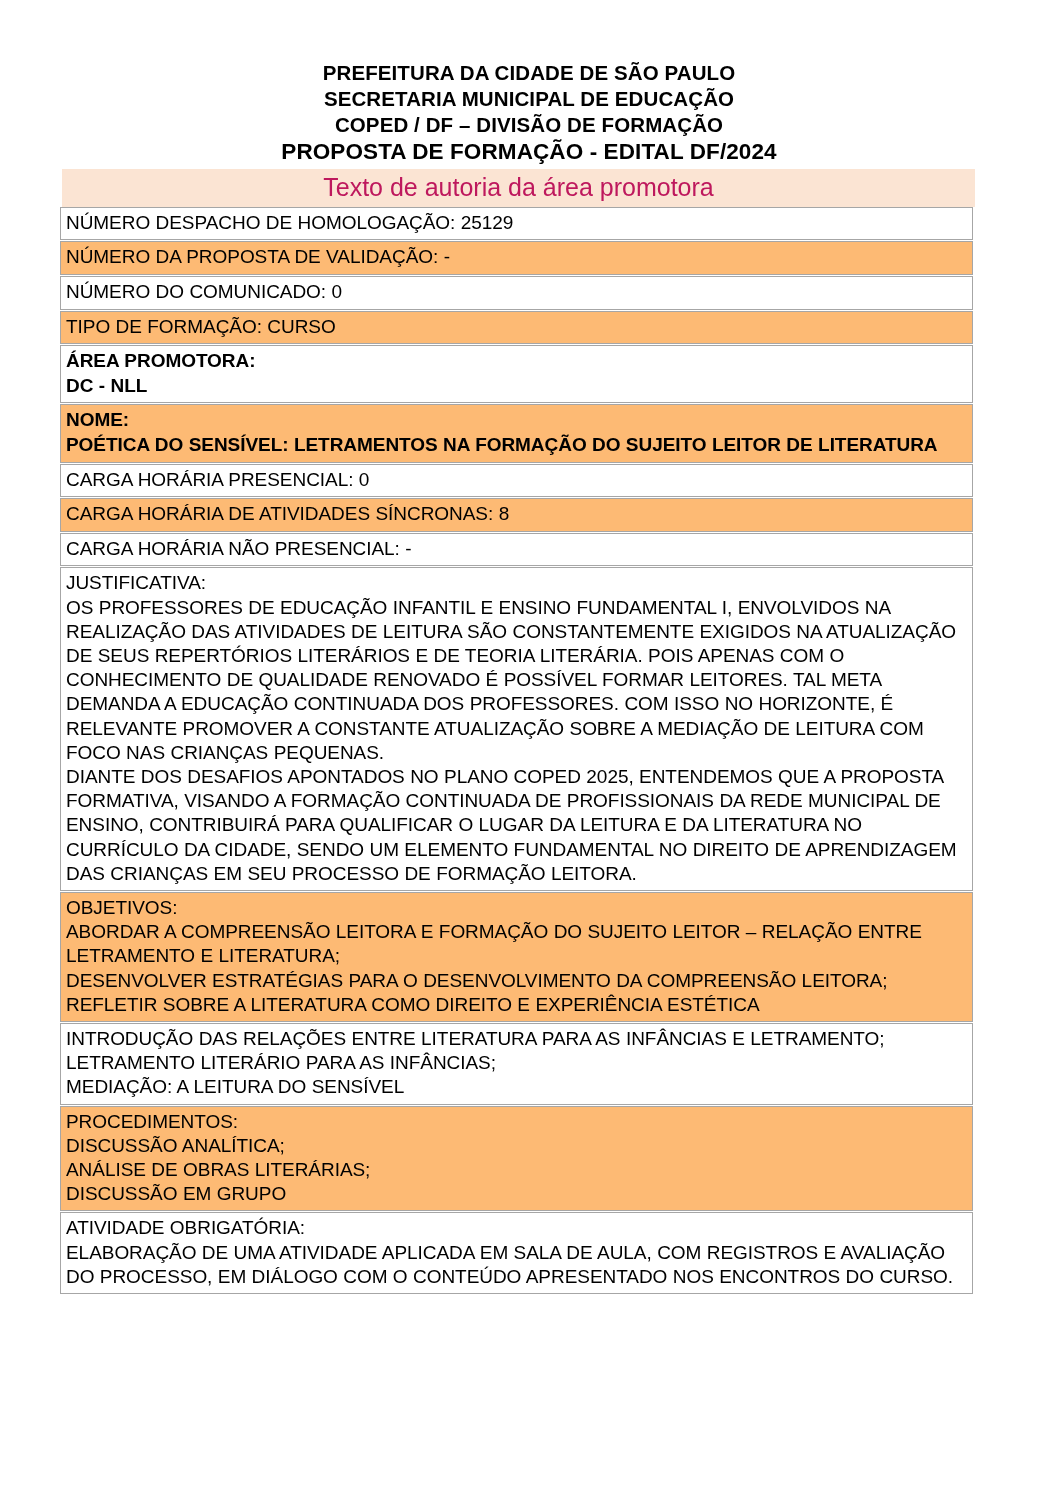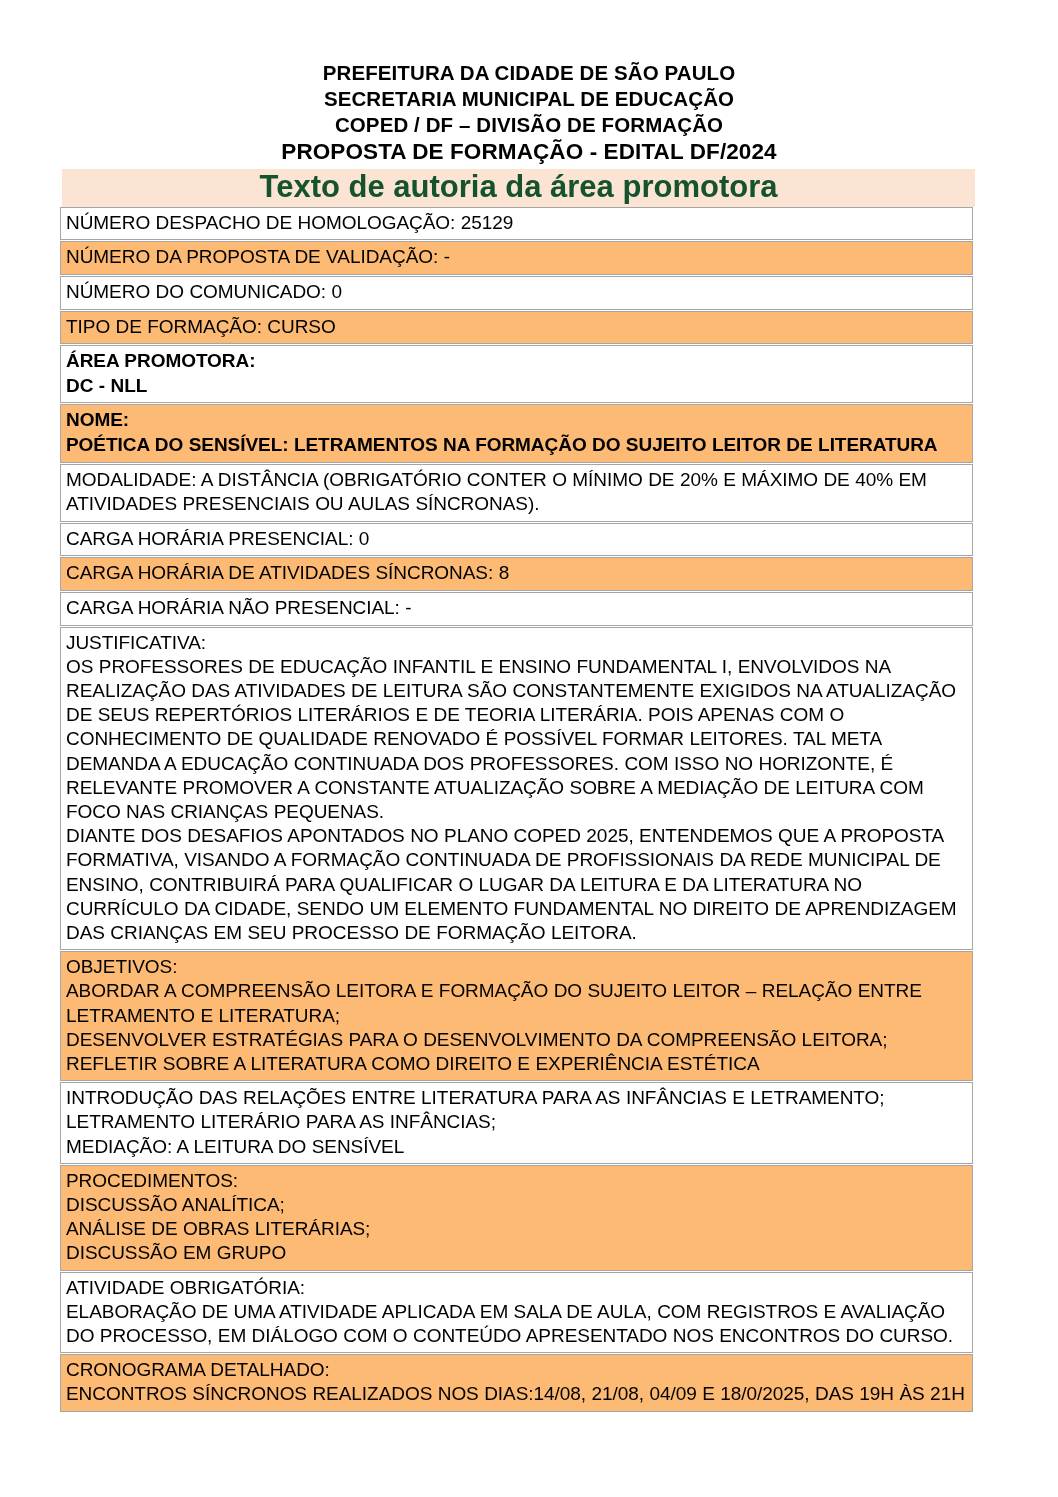--- a/index.html
+++ b/index.html
@@ -44,23 +44,23 @@
   .banner {
     margin: 4px auto 0 auto;
     width: 913px;
     margin-left: 62px;
     background: #fbe4d3;
     text-align: center;
     padding: 3px 0 5px 0;
     box-sizing: border-box;
   }
   .banner-text {
-    font-size: 31px;
-    font-weight: bold;
-    color: #14532d;
+    font-size: 25px;
+    font-weight: normal;
+    color: #be185d;
     line-height: 30px;
   }
 
   
   .sheet {
     margin-left: 60px;
     width: 913px;
   }
   .row {
     box-sizing: border-box;
@@ -123,23 +123,20 @@
     <div class="row">
       <p class="bold">ÁREA PROMOTORA:</p>
       <p class="bold">DC - NLL</p>
     </div>
 
     <div class="row shaded">
       <p class="bold">NOME:</p>
       <p class="bold">POÉTICA DO SENSÍVEL: LETRAMENTOS NA FORMAÇÃO DO SUJEITO LEITOR DE LITERATURA</p>
     </div>
 
-    <div class="row">
-      <p>MODALIDADE: A DISTÂNCIA (OBRIGATÓRIO CONTER O MÍNIMO DE 20% E MÁXIMO DE 40% EM ATIVIDADES PRESENCIAIS OU AULAS SÍNCRONAS).</p>
-    </div>
 
 
     <div class="row">
       <p>CARGA HORÁRIA PRESENCIAL: 0</p>
     </div>
 
     <div class="row shaded">
       <p>CARGA HORÁRIA DE ATIVIDADES SÍNCRONAS: 8</p>
     </div>
 
@@ -172,19 +169,15 @@
       <p>DISCUSSÃO ANALÍTICA;</p>
       <p>ANÁLISE DE OBRAS LITERÁRIAS;</p>
       <p>DISCUSSÃO EM GRUPO</p>
     </div>
 
     <div class="row tight">
       <p>ATIVIDADE OBRIGATÓRIA:</p>
       <p>ELABORAÇÃO DE UMA ATIVIDADE APLICADA EM SALA DE AULA, COM REGISTROS E AVALIAÇÃO DO PROCESSO, EM DIÁLOGO COM O CONTEÚDO APRESENTADO NOS ENCONTROS DO CURSO.</p>
     </div>
 
-    <div class="row shaded tight">
-      <p>CRONOGRAMA DETALHADO:</p>
-      <p>ENCONTROS SÍNCRONOS REALIZADOS NOS DIAS:14/08, 21/08, 04/09 E 18/0/2025, DAS 19H ÀS 21H</p>
-    </div>
 
   </div>
 </div>
 
 </body></html>

